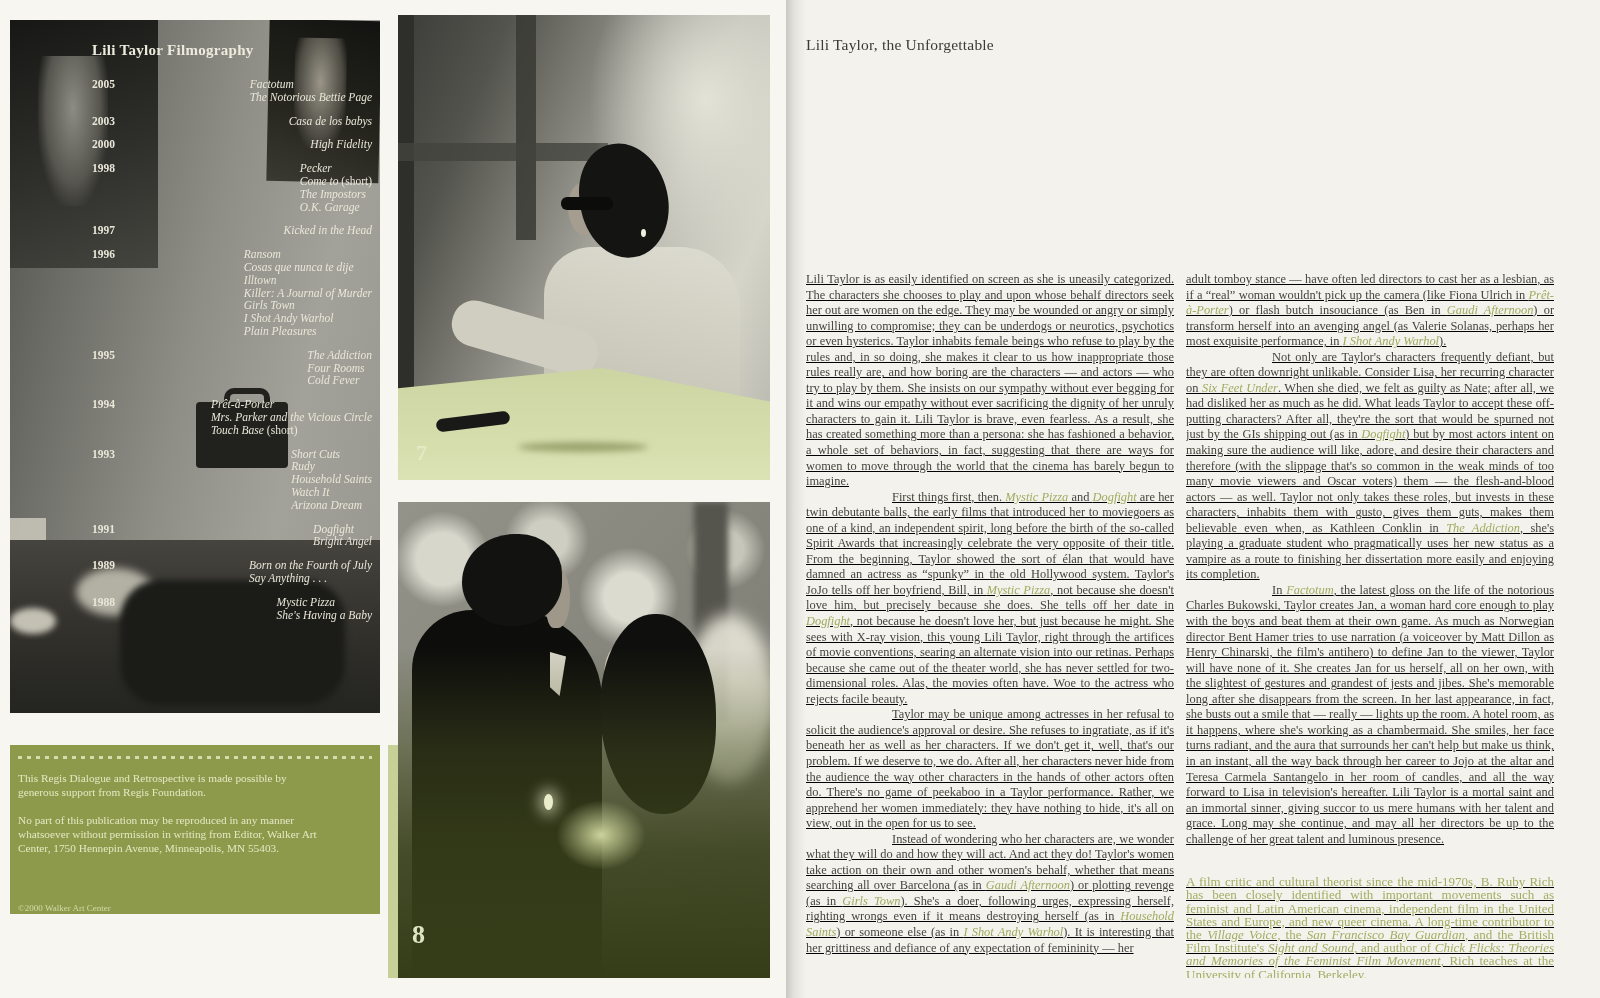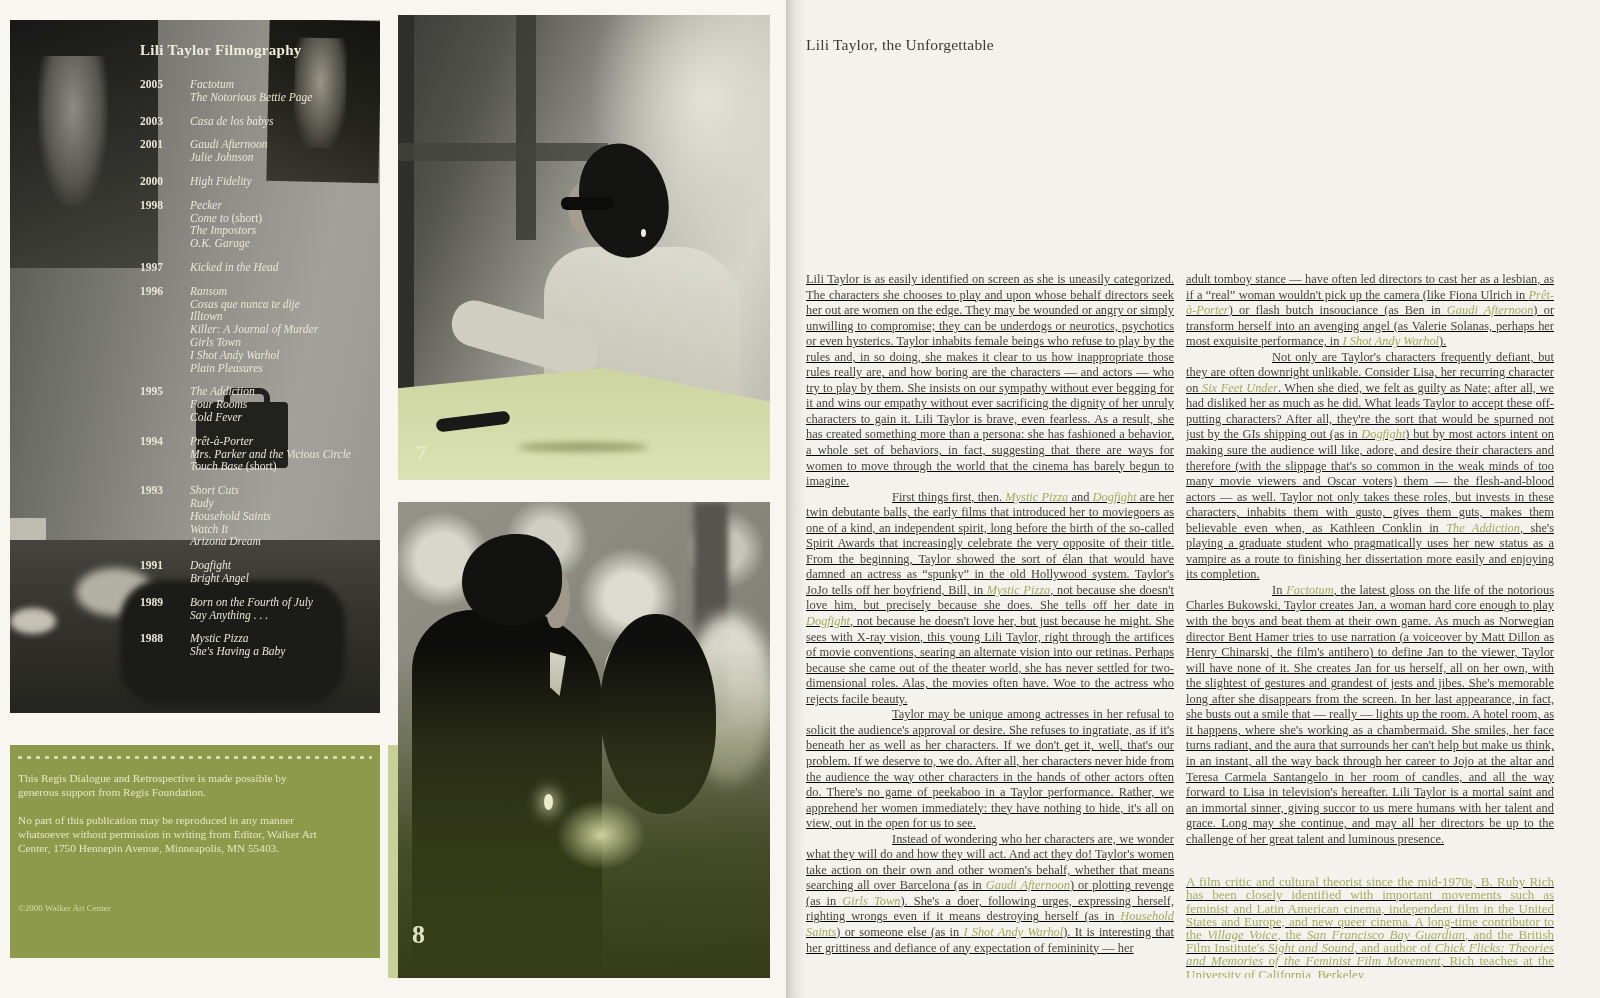--- a/index.html
+++ b/index.html
@@ -31,32 +31,32 @@
   .floor{left:0;top:520px;width:370px;height:173px;
     background:linear-gradient(180deg,#45443e 0%,#34332e 45%,#242420 100%);}
   .person-hair{left:66px;top:548px;width:78px;height:48px;border-radius:50%;
     background:#b3b1a4;filter:blur(4px);}
   .person-body{left:110px;top:560px;width:225px;height:125px;border-radius:40px;
     background:#1b1b18;filter:blur(3px);}
   .person-hand{left:0px;top:588px;width:46px;height:26px;border-radius:50%;
     background:#c4c1b4;filter:blur(3px);}
 
   
-  #filmo-text{left:10px;top:20px;width:370px;height:693px;color:#e9e7d8;margin-left:48px;}
+  #filmo-text{left:10px;top:20px;width:370px;height:693px;color:#e9e7d8;}
   #filmo-title{position:absolute;left:82px;top:22px;font-size:15px;font-weight:bold;
     letter-spacing:.3px;color:#edebdc;}
   #filmo-list{position:absolute;left:82px;top:58px;right:8px;}
-  .filmo-row{display:flex;margin-bottom:11px;}
+  .filmo-row{display:flex;margin-bottom:11px;justify-content:space-between;}
   .filmo-year{width:50px;flex:0 0 50px;font-size:11.5px;font-weight:600;line-height:12.8px;}
   .filmo-films{font-size:11.5px;line-height:12.8px;}
   .film-title{font-style:italic;}
   .film-suffix{font-style:normal;}
 
   
-  #credits{left:10px;top:745px;width:370px;height:213px;background:#8e9a4b;
+  #credits{left:10px;top:745px;width:370px;height:169px;background:#8e9a4b;
     color:#e4e8c3;overflow:hidden;}
   #credits-dots{position:absolute;left:8px;right:8px;top:11px;height:3px;
     background:repeating-linear-gradient(90deg,#d7dcae 0 4px,rgba(0,0,0,0) 4px 9px);}
   #credits-body{position:absolute;left:8px;top:26px;width:310px;font-size:11.3px;line-height:14px;}
   #credits-body p{margin:0 0 14px 0;}
   #credits-copy{position:absolute;left:8px;top:158px;font-size:9px;color:#d3d9a8;}
 
   
   #photo-top{left:398px;top:15px;width:372px;height:465px;overflow:hidden;
     background:linear-gradient(112deg,#3b3b38 0%,#54544e 20%,#8a8a82 42%,#c0bfb5 62%,#d6d5ca 80%,#b4b3a9 100%);}
@@ -161,27 +161,20 @@
             <div class="filmo-film"><span class="film-title">The Notorious Bettie Page</span></div>
           </div>
         </div>
         <div class="filmo-row">
           <span class="filmo-year">2003</span>
           <div class="filmo-films">
             <div class="filmo-film"><span class="film-title">Casa de los babys</span></div>
           </div>
         </div>
         <div class="filmo-row">
-          <span class="filmo-year">2001</span>
-          <div class="filmo-films">
-            <div class="filmo-film"><span class="film-title">Gaudi Afternoon</span></div>
-            <div class="filmo-film"><span class="film-title">Julie Johnson</span></div>
-          </div>
-        </div>
-        <div class="filmo-row">
           <span class="filmo-year">2000</span>
           <div class="filmo-films">
             <div class="filmo-film"><span class="film-title">High Fidelity</span></div>
           </div>
         </div>
         <div class="filmo-row">
           <span class="filmo-year">1998</span>
           <div class="filmo-films">
             <div class="filmo-film"><span class="film-title">Pecker</span></div>
             <div class="filmo-film"><span class="film-title">Come to</span><span class="film-suffix"> (short)</span></div>

